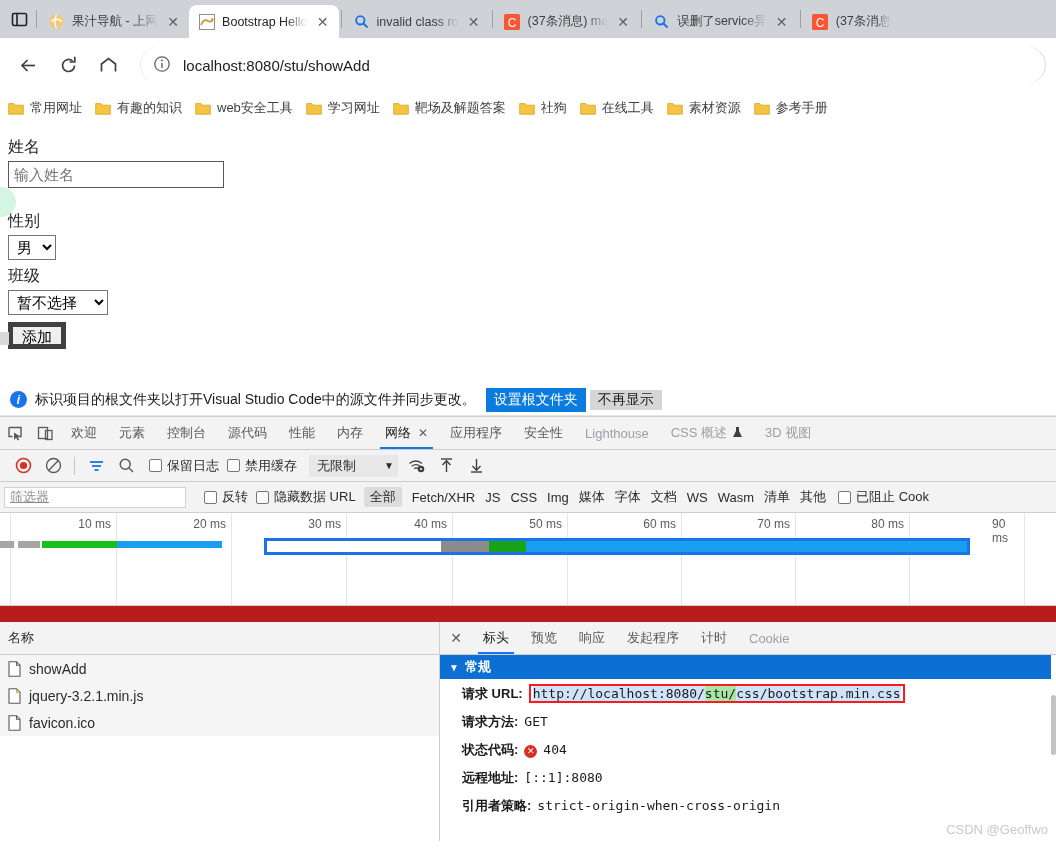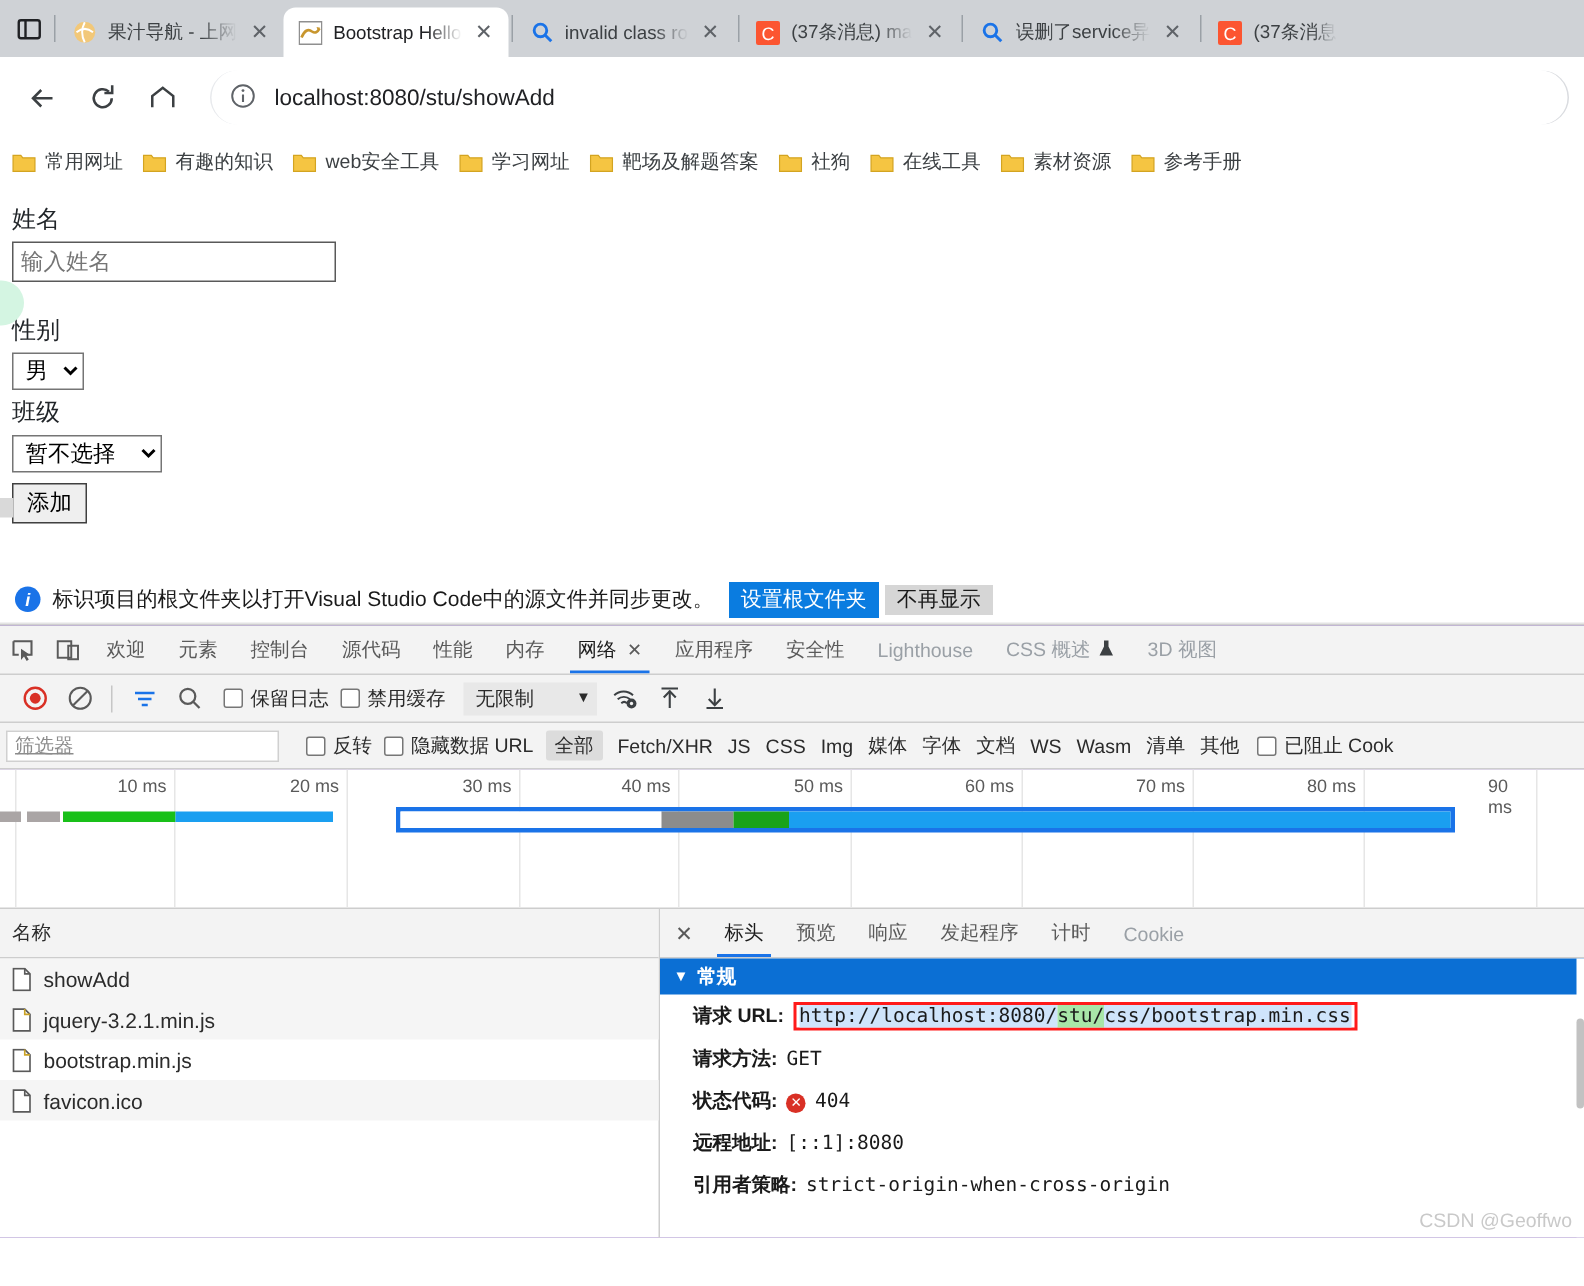--- a/index.html
+++ b/index.html
@@ -65,21 +65,21 @@
     font-family:"Liberation Sans",sans-serif;
   }
   .fld-select {
     height:25px; border:1px solid #757575; background:#fff; font-size:15px;
     color:#000; padding:1px 4px; margin-bottom:3px;
     font-family:"Liberation Sans",sans-serif;
   }
   .sel-gender { width:48px; }
   .sel-class { width:100px; }
   .add-btn {
-    height:27px; border:1px solid #404040; background:#efefef; font-size:15px;
+    height:27px; border:5px solid #404040; background:#efefef; font-size:15px;
     color:#000; padding:1px 9px; margin-top:4px; font-family:"Liberation Sans",sans-serif;
   }
   .green-blob {
     position:absolute; left:-14px; top:63px; width:30px; height:30px;
     border-radius:50%; background:#d4f5e2;
   }
   .gray-blob {
     position:absolute; left:0px; top:208px; width:9px; height:13px; background:#d9d9d9;
   }
 
@@ -95,21 +95,21 @@
   .vsbar-primary {
     background:#0a7ce0; color:#fff; font-size:14px; padding:3px 8px; margin-left:10px;
     border:none; white-space:nowrap;
   }
   .vsbar-secondary {
     background:#d6d6d6; color:#1a1a1a; font-size:14px; padding:1px 8px; margin-left:4px;
     border:none; white-space:nowrap;
   }
 
   
-  .dt { background:#4c1d95; border-top:1px solid #cfcfcf; }
+  .dt { background:#b91c1c; border-top:1px solid #cfcfcf; }
   .dt-tabs {
     height:33px; display:flex; align-items:stretch; background:#f3f3f3;
     border-bottom:1px solid #cdcdcd; overflow:hidden;
   }
   .dt-icobtn { width:30px; display:flex; align-items:center; justify-content:center; color:#5a5a5a; flex:0 0 auto;}
   .dt-tab {
     display:flex; align-items:center; padding:0 11px; font-size:13px; color:#5a5a5a;
     white-space:nowrap; flex:0 0 auto; position:relative;
   }
   .dt-tab.dim { color:#9aa0a6; }
@@ -155,21 +155,21 @@
   .ov-tick { position:absolute; top:0; bottom:0; width:1px; background:#e6e6e6;}
   .ov-tick-lbl { position:absolute; top:4px; font-size:12px; color:#5a5a5a; transform:translateX(-100%); padding-right:5px;}
   .ov-bar { position:absolute; height:7px; }
   .ov-sel {
     position:absolute; border:3px solid #1a73e8; background:transparent; top:17px;
     height:20px;
   }
   .ov-sel-inner { position:absolute; left:0; top:0; height:100%; }
 
   
-  .split { display:flex; height:219px; }
+  .split { display:flex; height:219px;margin-top:16px; }
   .reqlist { width:440px; flex:0 0 auto; background:#fff; border-right:1px solid #cdcdcd; }
   .rl-head { height:33px; display:flex; align-items:center; padding-left:8px;
              font-size:13px; color:#2b2b2b; background:#f3f3f3; border-bottom:1px solid #cdcdcd;}
   .rl-row { height:27px; display:flex; align-items:center; padding-left:8px; font-size:14px; color:#2b2b2b;}
   .rl-row.odd { background:#f5f5f5; }
   .rl-row.sel { background:#d6d6d6; }
   .rl-ico { width:13px; height:16px; margin-right:8px; flex:0 0 auto;}
 
   .detail { flex:1 1 auto; background:#fff; position:relative; overflow:hidden;}
   .dtl-tabs { height:33px; display:flex; align-items:stretch; background:#f3f3f3; border-bottom:1px solid #cdcdcd;}
@@ -613,29 +613,20 @@
       <div class="rl-row odd">
         <span class="rl-ico">
           <svg width="13" height="16" viewBox="0 0 13 16">
               <path d="M1 0.7h7.5L12 4.2v11H1z" fill="#fff" stroke="#5a5a5a" stroke-width="1.1"></path>
               <path d="M8.5 0.7v3.5H12" fill="none" stroke="#c9a227" stroke-width="1.1"></path>
             </svg>
         </span>
         <span>jquery-3.2.1.min.js</span>
       </div>
 
-      <div class="rl-row">
-        <span class="rl-ico">
-          <svg width="13" height="16" viewBox="0 0 13 16">
-              <path d="M1 0.7h7.5L12 4.2v11H1z" fill="#fff" stroke="#5a5a5a" stroke-width="1.1"></path>
-              <path d="M8.5 0.7v3.5H12" fill="none" stroke="#c9a227" stroke-width="1.1"></path>
-            </svg>
-        </span>
-        <span>bootstrap.min.js</span>
-      </div>
 
       <div class="rl-row odd">
         <span class="rl-ico">
           <svg width="13" height="16" viewBox="0 0 13 16">
               <path d="M1 0.7h7.5L12 4.2v11H1z" fill="#fff" stroke="#5a5a5a" stroke-width="1.1"></path>
               <path d="M8.5 0.7v3.5H12" fill="none" stroke="#5a5a5a" stroke-width="1.1"></path>
             </svg>
         </span>
         <span>favicon.ico</span>
       </div>

